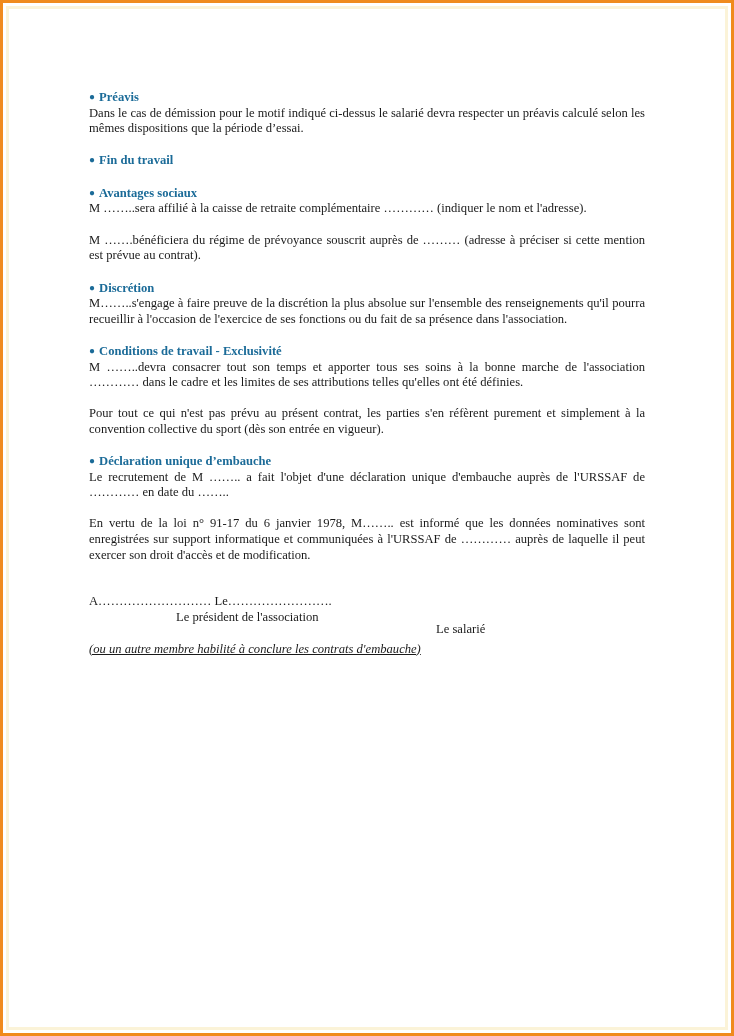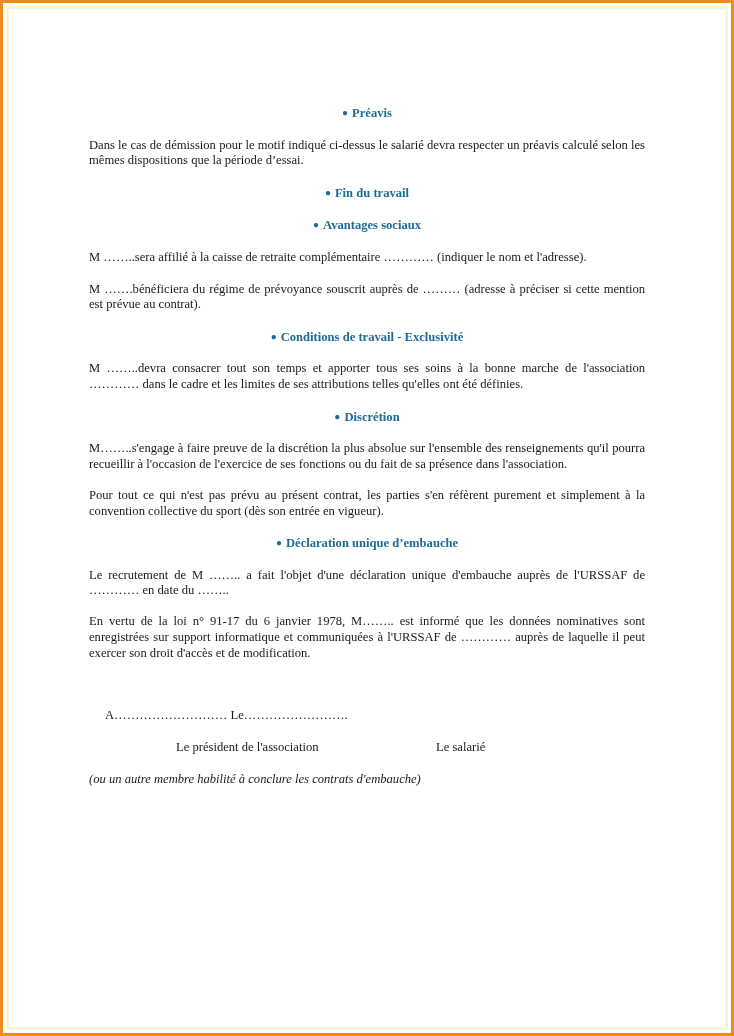--- a/index.html
+++ b/index.html
@@ -36,59 +36,58 @@
       width: 556px;
       font-size: 12.6px;
       line-height: 15.6px;
     }
     .section {
       margin-bottom: 15.6px;
     }
     .heading {
       font-weight: bold;
       color: #1b6b98;
-      margin: 16px;
+      margin: 0;
       font-size: 12.6px;
       line-height: 15.6px;
-      text-align: center;
     }
     .heading .bullet {
       color: #1b6b98;
       margin-right: 4px;
       font-size: 10px;
       vertical-align: 1px;
     }
     .para {
       margin: 0;
       text-align: justify;
     }
     .para + .para { margin-top: 16px; }
     .italic { }
     .gap { height: 15.6px; }
     .sign-line {
-      margin: 16px;
+      margin: 0;
     }
     .signatures {
       position: relative;
       height: 15.6px;
-      margin-top: 16px;
     }
     .sig-president {
       position: absolute;
       left: 87px;
       top: 0;
     }
     .sig-salarie {
       position: absolute;
       left: 347px;
-      top: 0;
+      top: 12px;
     }
     .footnote {
       margin-top: 16px;
       font-style: italic;
+      text-decoration: underline;
     }
   </style>
 </head>
 <body>
 
 <div class="frame">
   <div class="frame-inner"></div>
 </div>
 
 <div class="page">
@@ -102,27 +101,27 @@
     <p class="heading"><span class="bullet">●</span><span>Fin du travail</span></p>
   </div>
 
   <div class="section">
     <p class="heading"><span class="bullet">●</span><span>Avantages sociaux</span></p>
     <p class="para">M ……..sera affilié à la caisse de retraite complémentaire ………… (indiquer le nom et l'adresse).</p>
     <p class="para">M …….bénéficiera du régime de prévoyance souscrit auprès de ……… (adresse à préciser si cette mention est prévue au contrat).</p>
   </div>
 
   <div class="section">
-    <p class="heading"><span class="bullet">●</span><span>Conditions de travail - Exclusivité</span></p>
-    <p class="para">M ……..devra consacrer tout son temps et apporter tous ses soins à la bonne marche de l'association ………… dans le cadre et les limites de ses attributions telles qu'elles ont été définies.</p>
+    <p class="heading"><span class="bullet">●</span><span>Discrétion</span></p>
+    <p class="para">M……..s'engage à faire preuve de la discrétion la plus absolue sur l'ensemble des renseignements qu'il pourra recueillir à l'occasion de l'exercice de ses fonctions ou du fait de sa présence dans l'association.</p>
   </div>
 
   <div class="section">
-    <p class="heading"><span class="bullet">●</span><span>Discrétion</span></p>
-    <p class="para">M……..s'engage à faire preuve de la discrétion la plus absolue sur l'ensemble des renseignements qu'il pourra recueillir à l'occasion de l'exercice de ses fonctions ou du fait de sa présence dans l'association.</p>
+    <p class="heading"><span class="bullet">●</span><span>Conditions de travail - Exclusivité</span></p>
+    <p class="para">M ……..devra consacrer tout son temps et apporter tous ses soins à la bonne marche de l'association ………… dans le cadre et les limites de ses attributions telles qu'elles ont été définies.</p>
   </div>
 
   <div class="section">
     <p class="para"><span>Pour tout ce qui n'est pas prévu au présent contrat, les parties s'en réfèrent purement et simplement à la convention collective du sport </span><span class="italic">(dès son entrée en vigueur)</span><span>.</span></p>
   </div>
 
   <div class="section">
     <p class="heading"><span class="bullet">●</span><span>Déclaration unique d’embauche</span></p>
     <p class="para">Le recrutement de M …….. a fait l'objet d'une déclaration unique d'embauche auprès de l'URSSAF de ………… en date du ……..</p>
     <div class="gap"></div>

